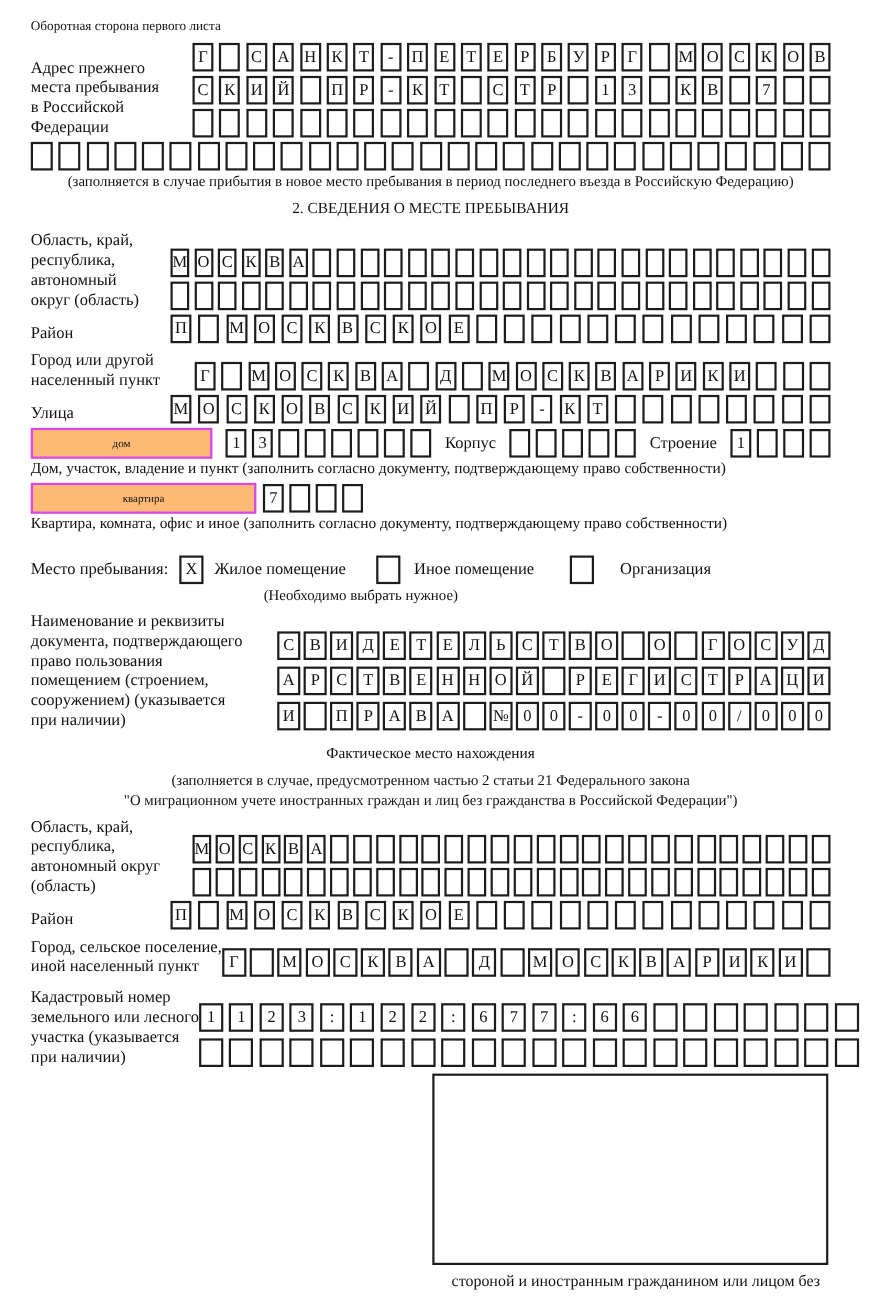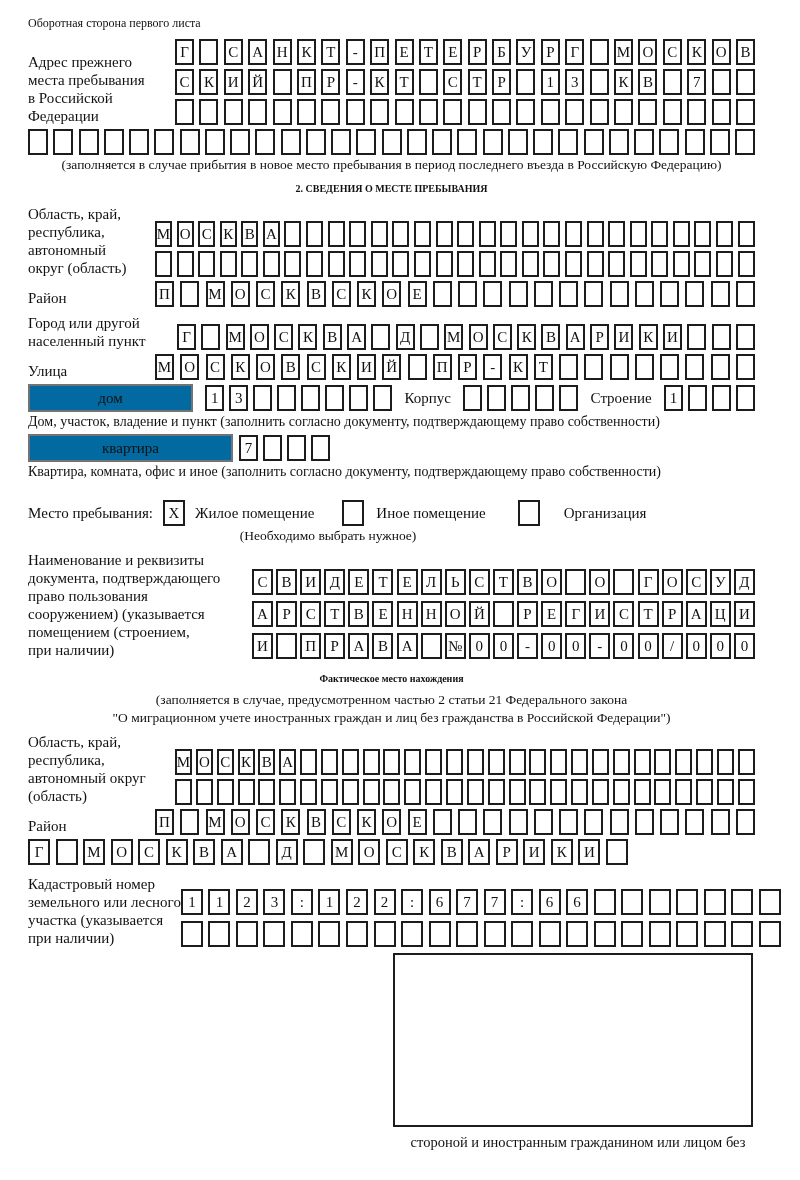--- a/index.html
+++ b/index.html
@@ -12,23 +12,23 @@
   .lbl div{white-space:nowrap;}
   .stack{display:flex;flex-direction:column;gap:4px;}
   .cells{display:flex;justify-content:space-between;}
   .cell{box-sizing:border-box;flex:0 0 auto;width:19px;height:26px;border:2px solid #1c1c1c;
         display:flex;align-items:center;justify-content:center;font-size:15px;background:#fff;}
   .p17 .cell{width:17px;} .p20 .cell{width:20px;} .p21 .cell{width:21px;} .p22 .cell{width:22px;}
   .w727{width:727px;} .w600{width:600px;} .w580{width:580px;} .w578{width:578px;} .w503{width:503px;}
   .tight{justify-content:flex-start;gap:5px;width:auto;}
   .cap{font-size:13.5px;text-align:center;margin:2px 0 4px 0;}
   .capl{font-size:14px;margin:2px 0 4px 0;}
-  .sec-title{font-weight:bold;text-align:center;font-size:10px;margin:10px 0 8px 0;}
-  .widebox{box-sizing:border-box;border:2px solid #737373;height:28px;display:flex;
-           align-items:center;justify-content:center;font-size:15px;background:#0369a1;}
+  .sec-title{font-weight:normal;text-align:center;font-size:14px;margin:10px 0 8px 0;}
+  .widebox{box-sizing:border-box;border:2px solid #d946ef;height:28px;display:flex;
+           align-items:center;justify-content:center;font-size:10px;background:#fdba74;}
   .inline-lbl{font-size:15px;line-height:26px;white-space:nowrap;}
   .chk{box-sizing:border-box;width:22px;height:26px;border:2px solid #1c1c1c;display:flex;
        align-items:center;justify-content:center;font-size:15px;}
   .stay{align-items:center;margin-top:20px;font-size:15px;}
   .stampbox{box-sizing:border-box;margin:6px 0 6px 365px;width:360px;height:174px;
             border:2px solid #1c1c1c;background:#fff;}
   .stamp-cap{margin-left:345px;width:410px;text-align:center;font-size:14.5px;line-height:19px;}
   .mt4{margin-top:4px;} .mt8{margin-top:8px;}
 </style>
 </head>
@@ -379,22 +379,22 @@
     <span class="chk" style="margin-left:32px;"></span>
     <span style="margin-left:24px;">Организация</span>
   </div>
   <div class="cap" style="width:340px;margin-left:130px;">(Необходимо выбрать нужное)</div>
 
   <div class="row mt4">
     <div class="lbl">
       <div>Наименование и реквизиты</div>
       <div>документа, подтверждающего</div>
       <div>право пользования</div>
+      <div>помещением (строением,</div>
       <div>сооружением) (указывается</div>
-      <div>помещением (строением,</div>
       <div>при наличии)</div>
     </div>
     <div class="stack" style="gap:6px;">
       <div class="cells w503 p21">
           <span class="cell">С</span>
           <span class="cell">В</span>
           <span class="cell">И</span>
           <span class="cell">Д</span>
           <span class="cell">Е</span>
           <span class="cell">Т</span>
@@ -564,20 +564,24 @@
         <span class="cell"></span>
         <span class="cell"></span>
         <span class="cell"></span>
         <span class="cell"></span>
         <span class="cell"></span>
         <span class="cell"></span>
       </div>
   </div>
 
   <div class="row mt4">
+    <div class="lbl">
+      <div>Город, сельское поселение,</div>
+      <div>иной населенный пункт</div>
+    </div>
     <div class="cells w600 p22">
         <span class="cell">Г</span>
         <span class="cell"></span>
         <span class="cell">М</span>
         <span class="cell">О</span>
         <span class="cell">С</span>
         <span class="cell">К</span>
         <span class="cell">В</span>
         <span class="cell">А</span>
         <span class="cell"></span>

